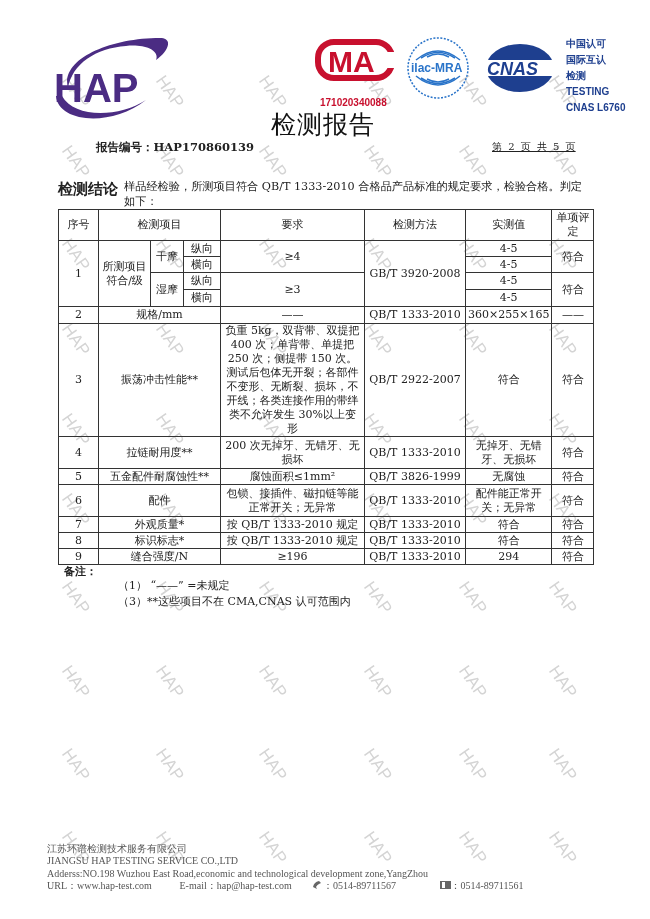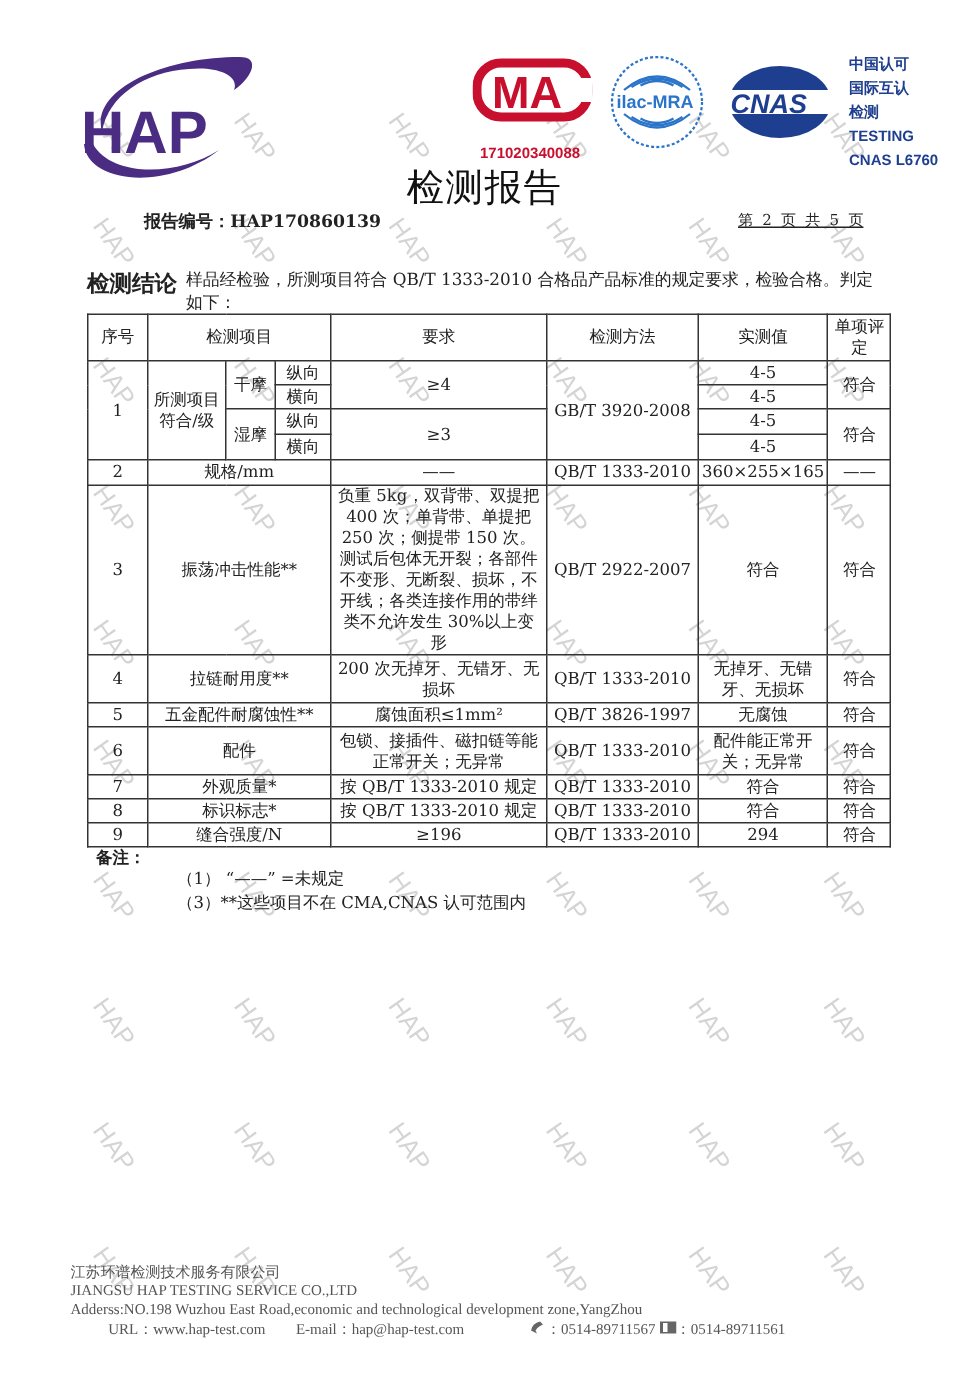--- a/index.html
+++ b/index.html
@@ -34,21 +34,21 @@
   .t-wrap { line-height: 15px; }
   .small-lh { line-height: 13px; margin-left: 24px; }
 
   .notes-title { position: absolute; left: 64px; top: 564px; font-size: 11px; font-weight: bold; color: #222; }
   .notes { position: absolute; left: 118px; top: 578px; font-size: 11px; line-height: 15.5px; color: #222; }
 
   .footer { position: absolute; left: 47px; top: 843px; font-size: 10px; color: #555; line-height: 12.3px; }
   .footer .en { font-family: Liberation Serif, serif; }
   .footer .addr-cn { color: #333; font-weight: bold; font-size: 10.5px; }
   .contact-row { white-space: nowrap; }
-  .contact-row span { display: inline-block; text-align: right; }
+  .contact-row span { display: inline-block; }
   .ico { display: inline-block; vertical-align: -1px; }
 </style>
 </head>
 <body>
 
 <div class="watermarks">
   <span class="wm" style="left:58px;top:82px;">HAP</span>
   <span class="wm" style="left:152px;top:82px;">HAP</span>
   <span class="wm" style="left:255px;top:82px;">HAP</span>
   <span class="wm" style="left:360px;top:82px;">HAP</span>
@@ -235,21 +235,21 @@
       <td colspan="3">拉链耐用度**</td>
       <td class="t-wrap">200 次无掉牙、无错牙、无损坏</td>
       <td>QB/T 1333-2010</td>
       <td class="t-wrap">无掉牙、无错牙、无损坏</td>
       <td>符合</td>
     </tr>
     <tr style="height:16px">
       <td>5</td>
       <td colspan="3">五金配件耐腐蚀性**</td>
       <td>腐蚀面积≤1mm²</td>
-      <td>QB/T 3826-1997</td>
+      <td>QB/T 3826-1999</td>
       <td>无腐蚀</td>
       <td>符合</td>
     </tr>
     <tr style="height:32px">
       <td>6</td>
       <td colspan="3">配件</td>
       <td class="t-wrap">包锁、接插件、磁扣链等能正常开关；无异常</td>
       <td>QB/T 1333-2010</td>
       <td class="t-wrap">配件能正常开关；无异常</td>
       <td>符合</td>

